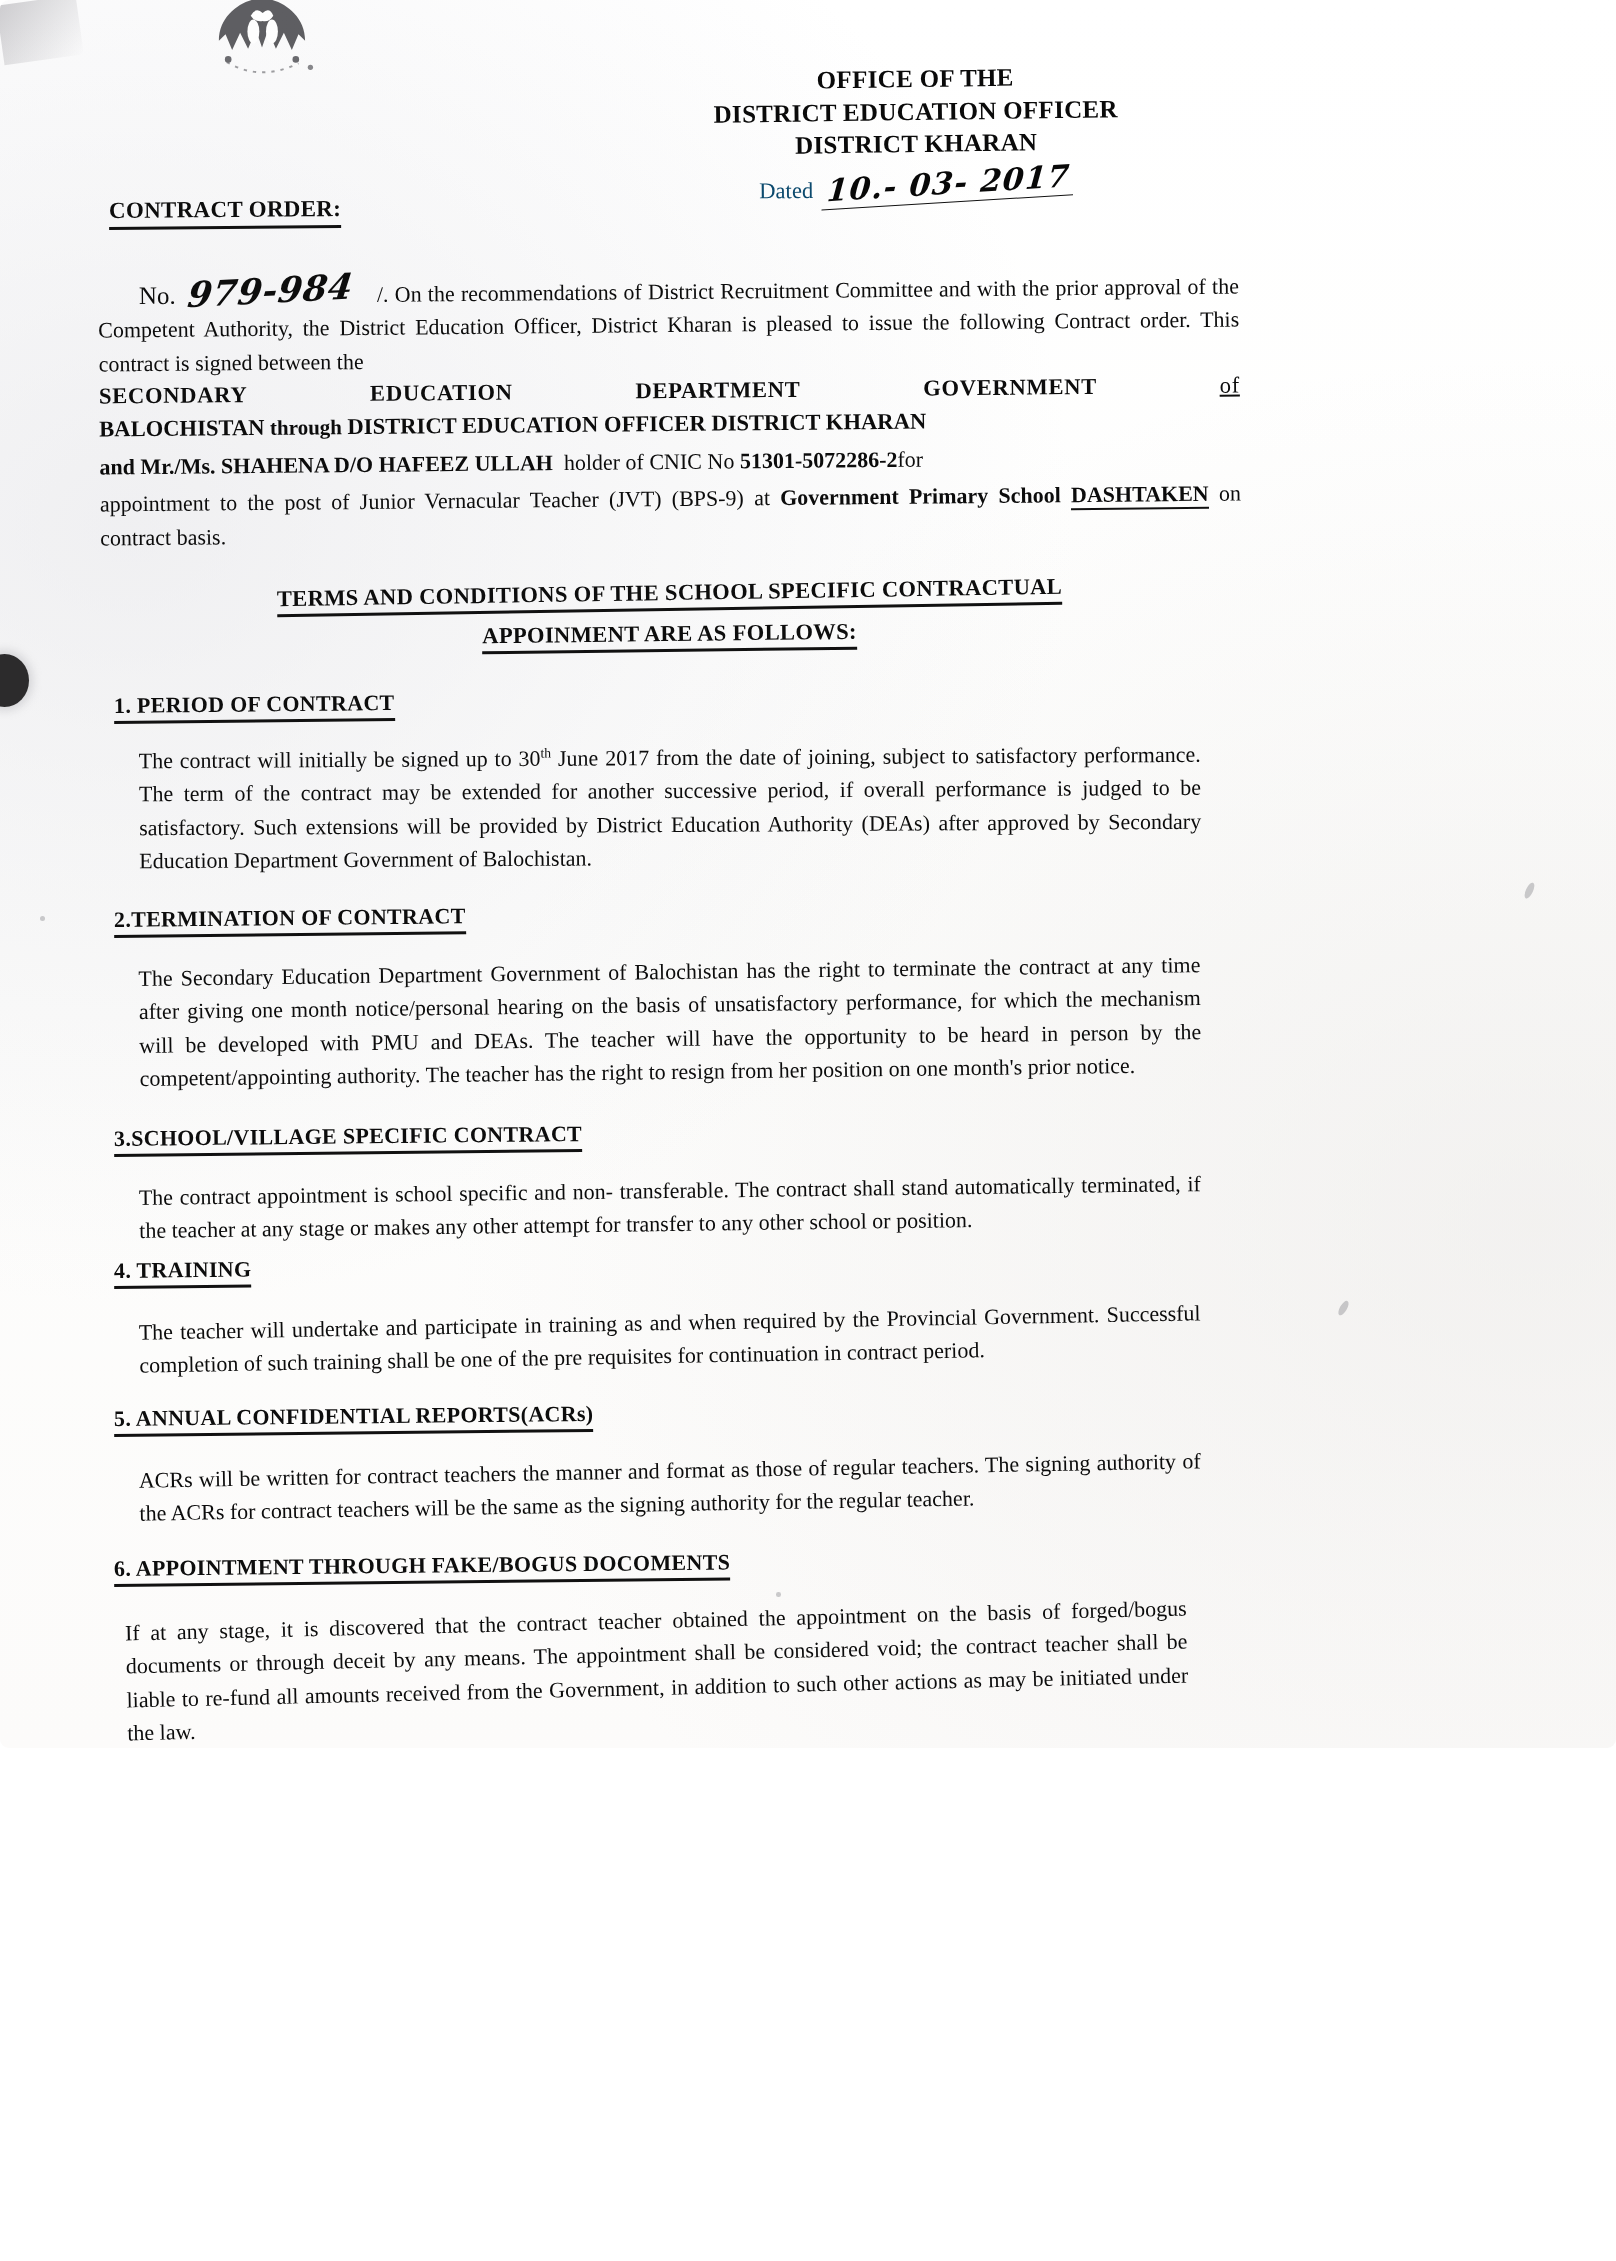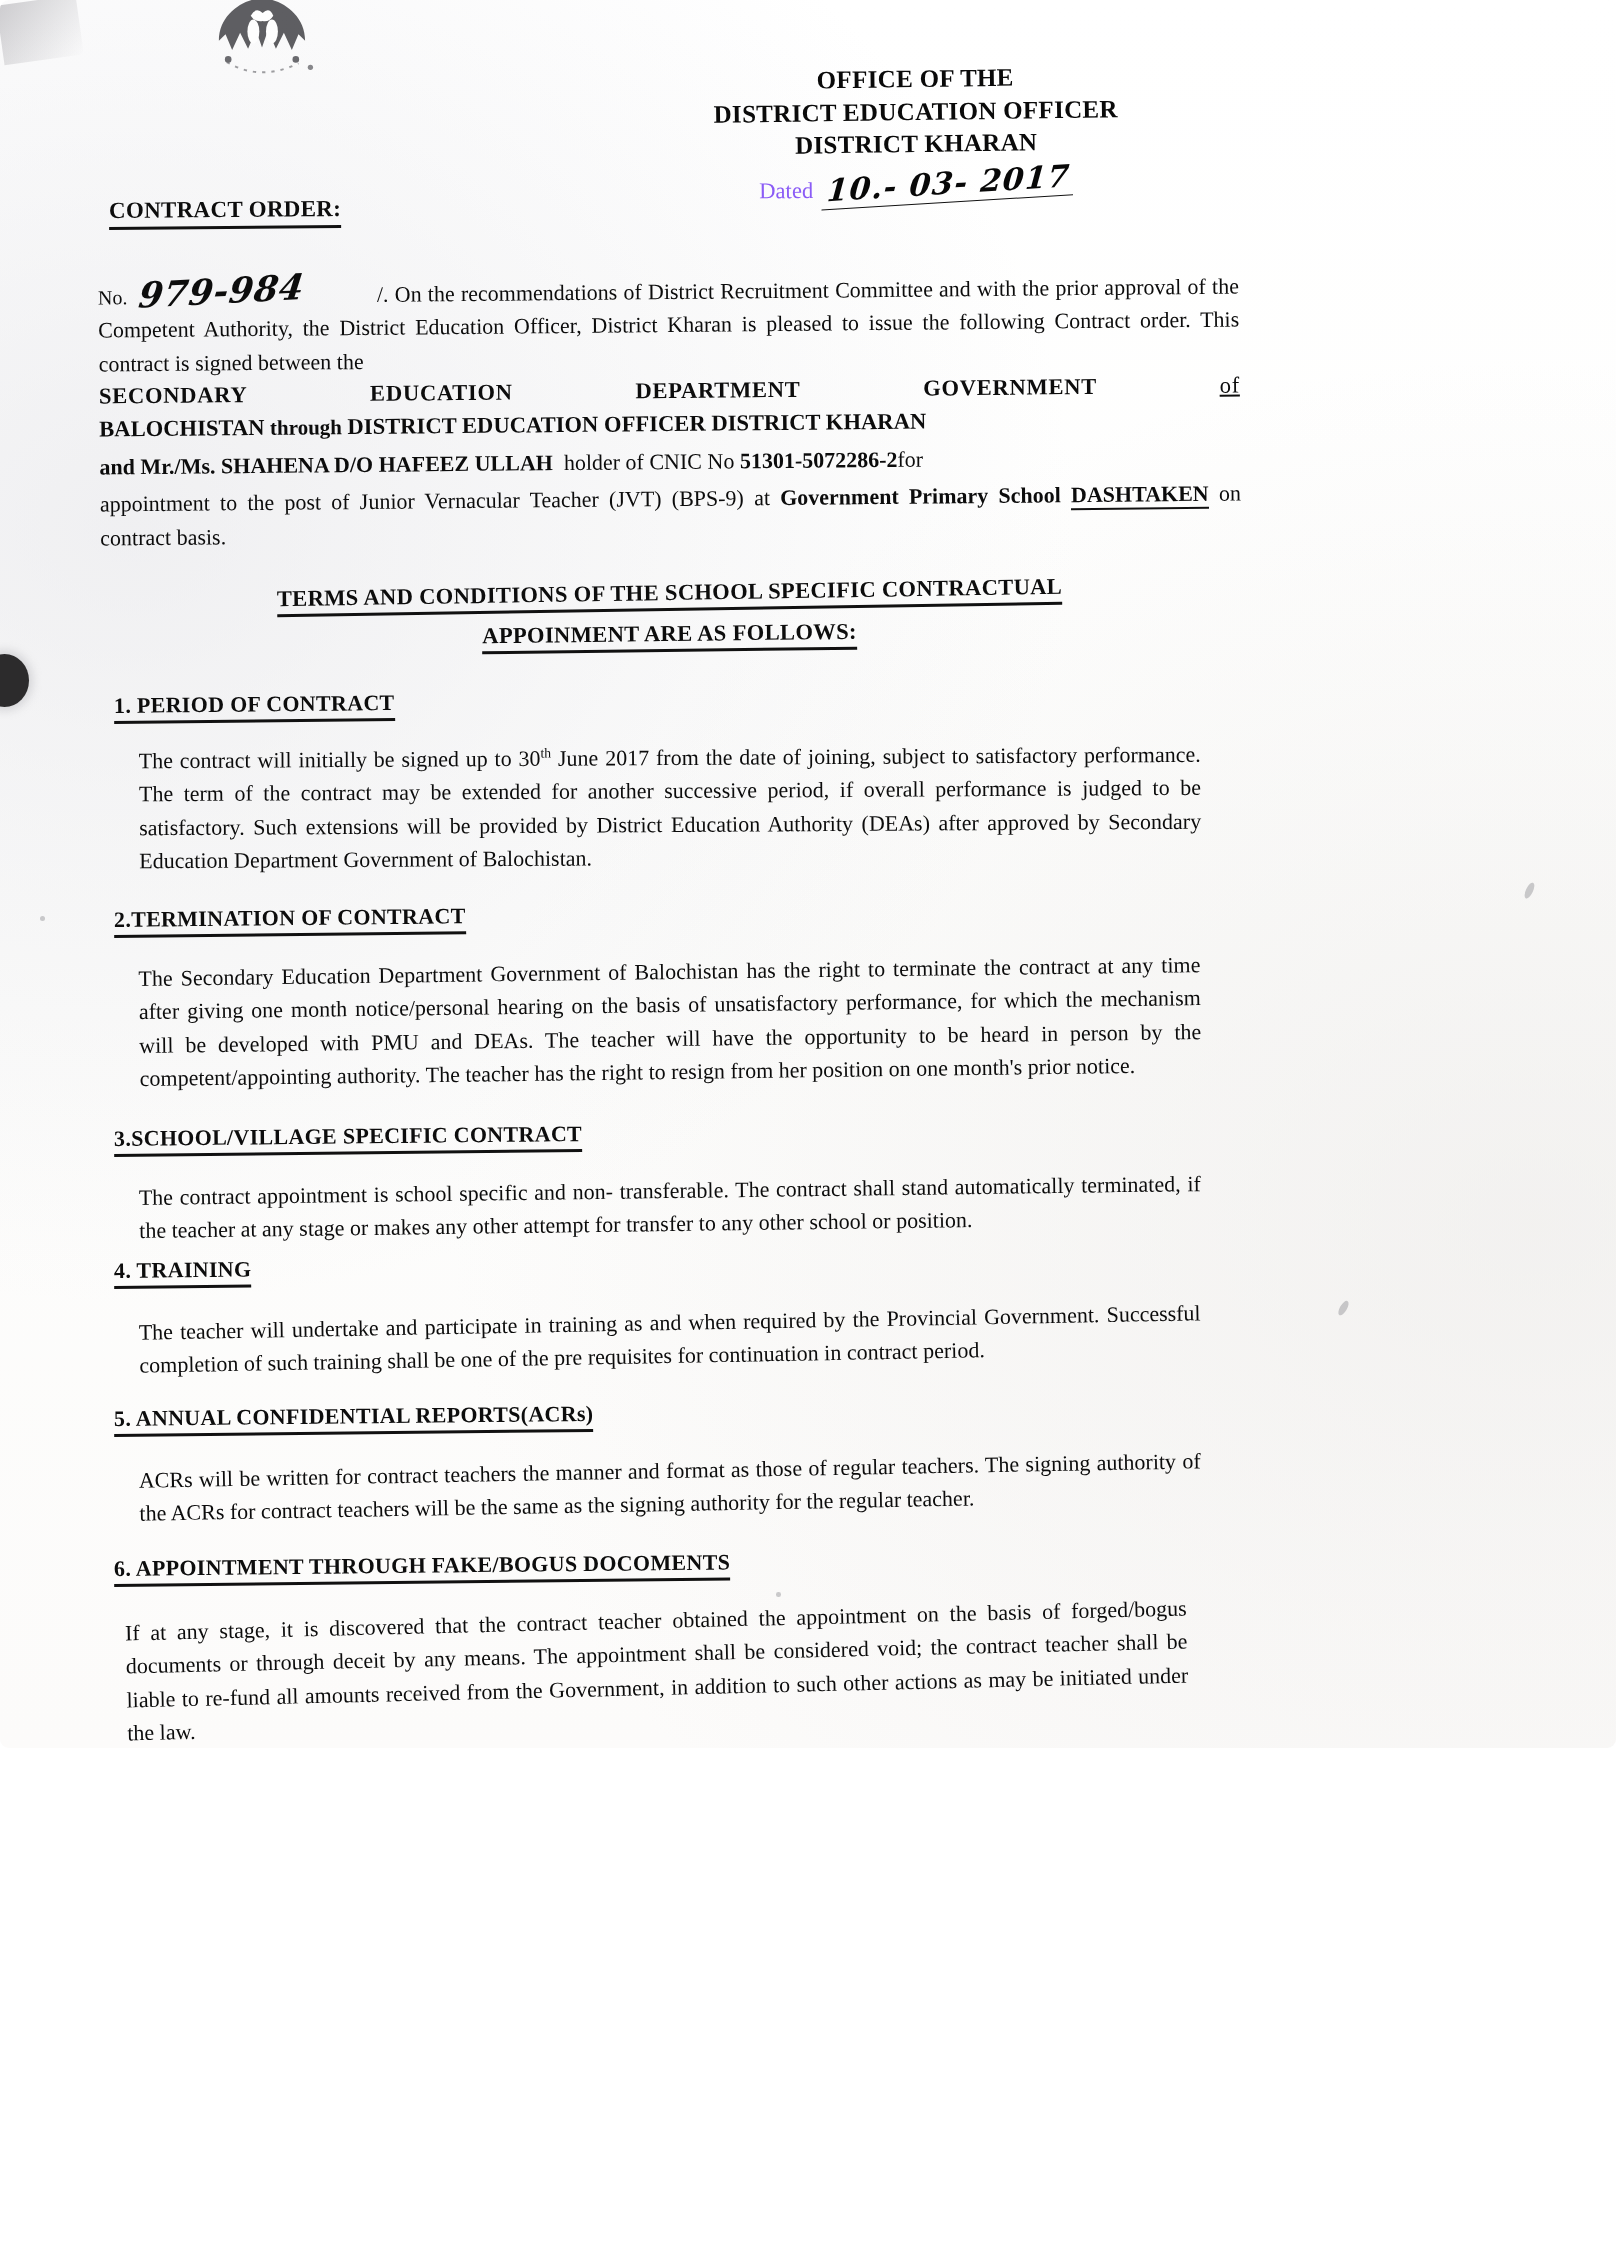--- a/index.html
+++ b/index.html
@@ -87,21 +87,21 @@
     margin-top: 4px;
     display: flex;
     align-items: flex-end;
     justify-content: center;
     gap: 9.3px;
     transform: rotate(0.3deg);
   }
   .dated-label {
     font-size: 22.6px;
     font-family: "Liberation Serif", serif;
-    color: #8b5cf6;
+    color: #0c4a6e;
   }
   .handwriting {
     font-family: "DejaVu Serif", serif;
     font-style: italic;
     font-weight: bold;
     font-size: 30.5px;
     letter-spacing: 1.3px;
     color: #080808;
     transform: rotate(-3deg) skewX(-8deg);
     display: inline-block;
@@ -141,21 +141,21 @@
 
   .intro {
     margin-top: 41px;
     transform: rotate(-0.55deg);
   }
   .intro .no-line {
     display: flex;
     align-items: baseline;
     gap: 12px;
   }
-  .no-label { font-size: 20px; }
+  .no-label { font-size: 25px; margin-left: 41px; }
   .no-value {
     font-family: "DejaVu Serif", serif;
     font-style: italic;
     font-weight: bold;
     font-size: 35px;
     letter-spacing: 0.7px;
     transform: rotate(-2.5deg) skewX(-10deg);
     display: inline-block;
   }
 

